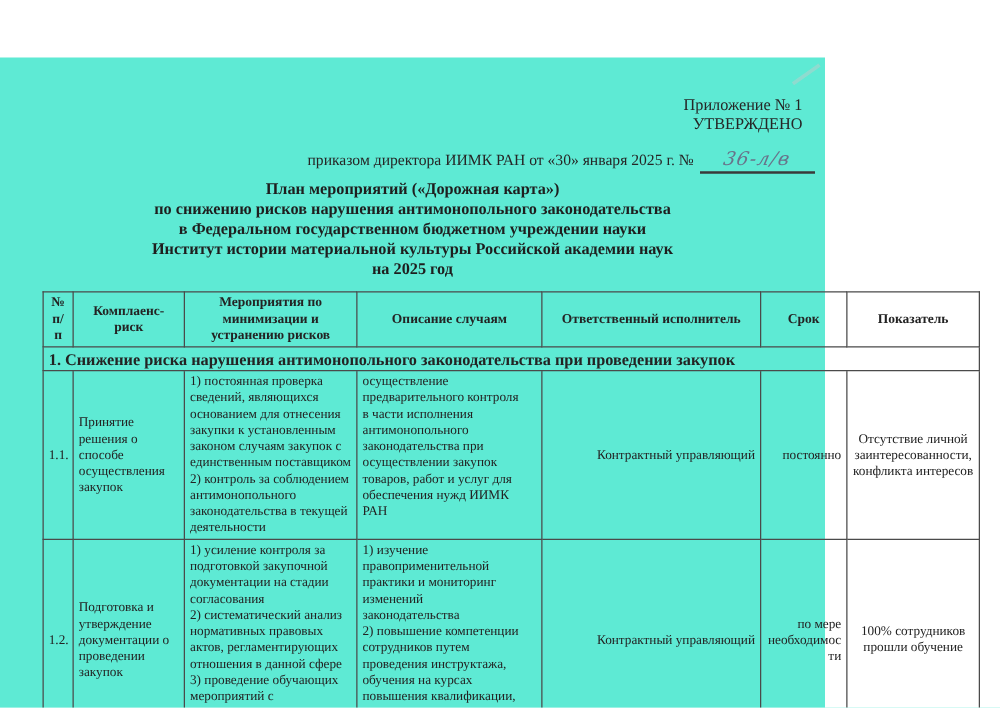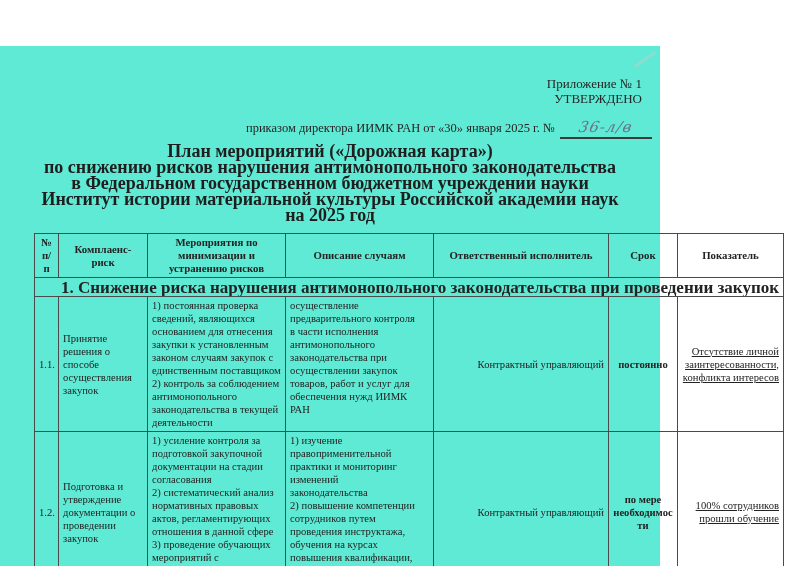--- a/index.html
+++ b/index.html
@@ -65,21 +65,21 @@
     transform: rotate(-35deg);
   }
   
   .doc-title {
     position: absolute;
     top: 97px;
     left: 0;
     width: 100%;
     text-align: center;
     font-weight: bold;
-    font-size: 18px;
+    font-size: 13px;
     line-height: 16px;
     color: #1e1e1e;
   }
   
   table.plan {
     position: absolute;
     left: 34px;
     top: 187px;
     width: 749px;
     border-collapse: collapse;
@@ -95,32 +95,32 @@
     overflow: hidden;
   }
   table.plan th {
     font-weight: bold;
     text-align: center;
     vertical-align: middle;
     font-size: 10.8px;
   }
   td.section-row {
     font-weight: bold;
-    text-align: right;
+    text-align: left;
     vertical-align: middle;
-    font-size: 17px;
+    font-size: 13px;
     padding: 1px 2px;
   }
   td.c-num    { text-align: right; vertical-align: middle; }
   td.c-risk   { text-align: left;   vertical-align: middle; padding-left: 6px; }
   td.c-meas   { text-align: left;   vertical-align: top; white-space: pre-line; padding-top: 3px; }
   td.c-act    { text-align: left;   vertical-align: top; white-space: pre-line; padding-top: 3px; }
   td.c-exec   { text-align: right; vertical-align: middle; }
-  td.c-term   { text-align: center; vertical-align: middle; font-weight: bold; overflow-wrap: anywhere; }
-  td.c-ind    { text-align: right;   vertical-align: middle; padding-left: 6px; text-decoration: underline; }
+  td.c-term   { text-align: right; vertical-align: middle; font-weight: normal; overflow-wrap: anywhere; }
+  td.c-ind    { text-align: center;   vertical-align: middle; padding-left: 6px; }
 </style>
 </head>
 <body>
 
 <div class="page">
 
   <div class="scan-artifact"></div>
 
   <div class="approval-block">
     <div>Приложение № 1</div>

